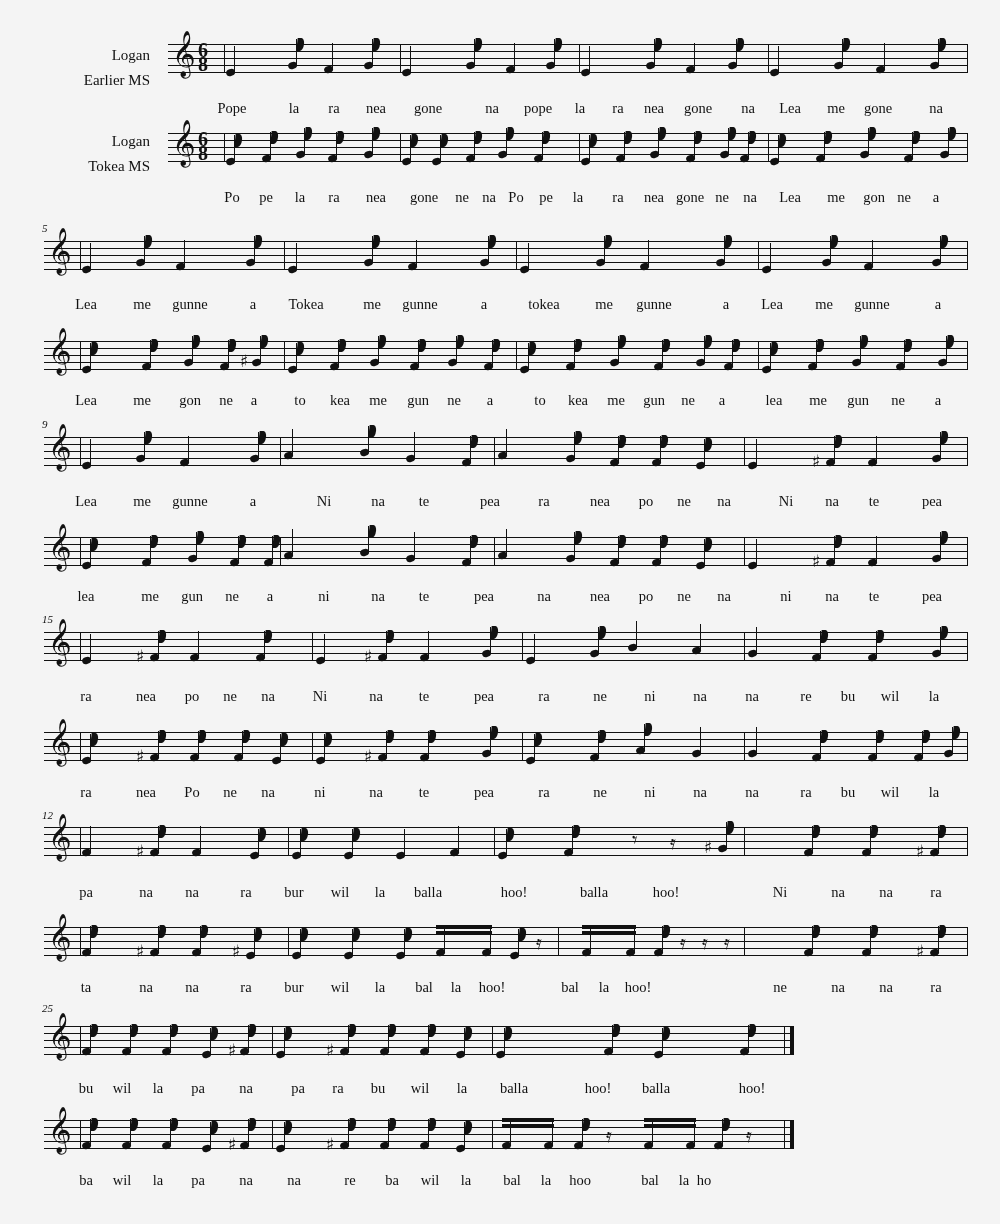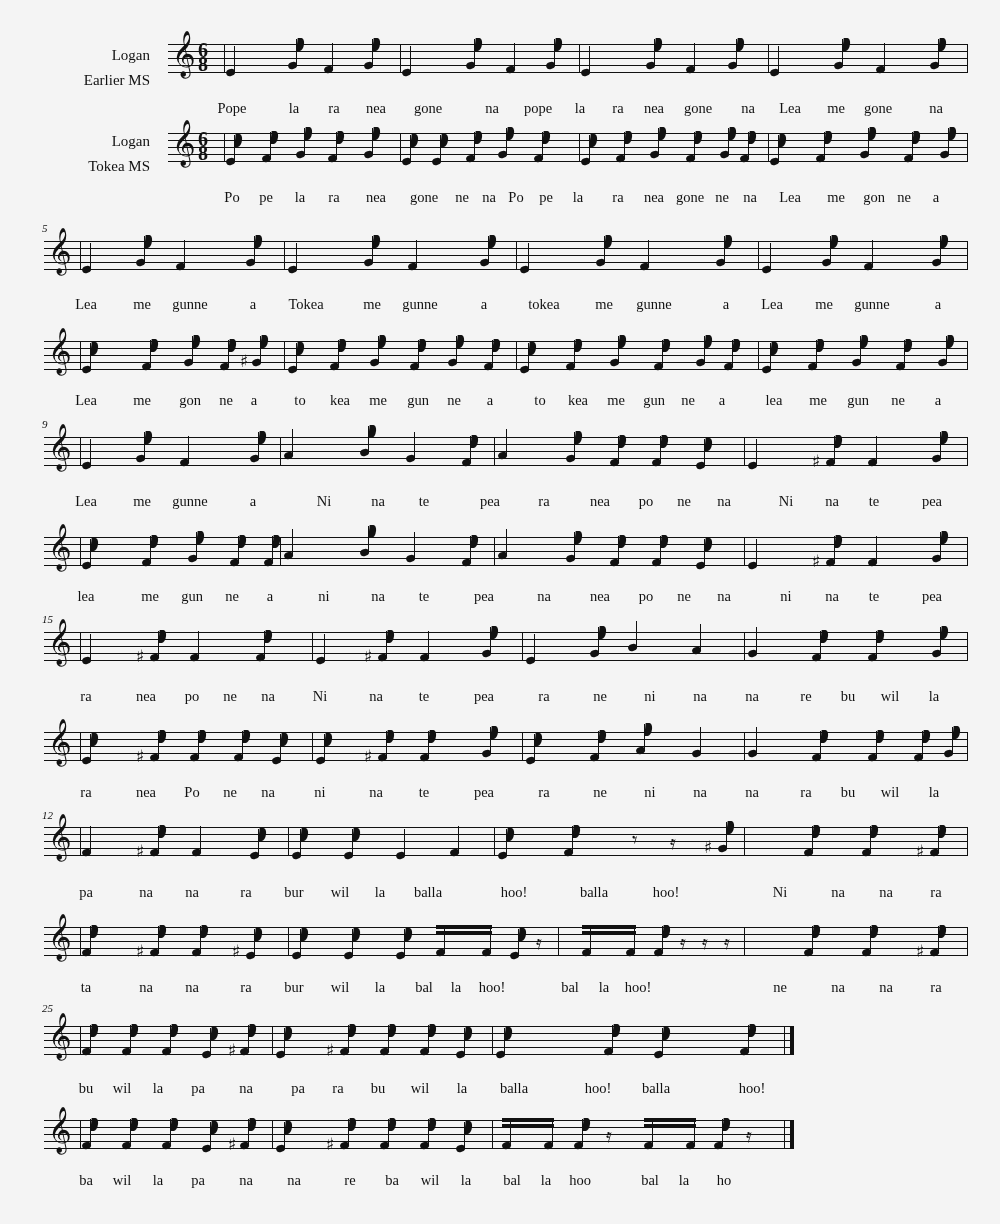--- a/index.html
+++ b/index.html
@@ -1578,16 +1578,16 @@
     <div class="lyric" style="left:294px;top:1172px;">na</div>
     <div class="lyric" style="left:350px;top:1172px;">re</div>
     <div class="lyric" style="left:392px;top:1172px;">ba</div>
     <div class="lyric" style="left:430px;top:1172px;">wil</div>
     <div class="lyric" style="left:466px;top:1172px;">la</div>
     <div class="lyric" style="left:512px;top:1172px;">bal</div>
     <div class="lyric" style="left:546px;top:1172px;">la</div>
     <div class="lyric" style="left:580px;top:1172px;">hoo</div>
     <div class="lyric" style="left:650px;top:1172px;">bal</div>
     <div class="lyric" style="left:684px;top:1172px;">la</div>
-    <div class="lyric" style="left:724px;top:1172px;">ho</div>
+    <div class="lyric" style="left:704px;top:1172px;">ho</div>
   </div>
 
 </div>
 
 </body></html>

